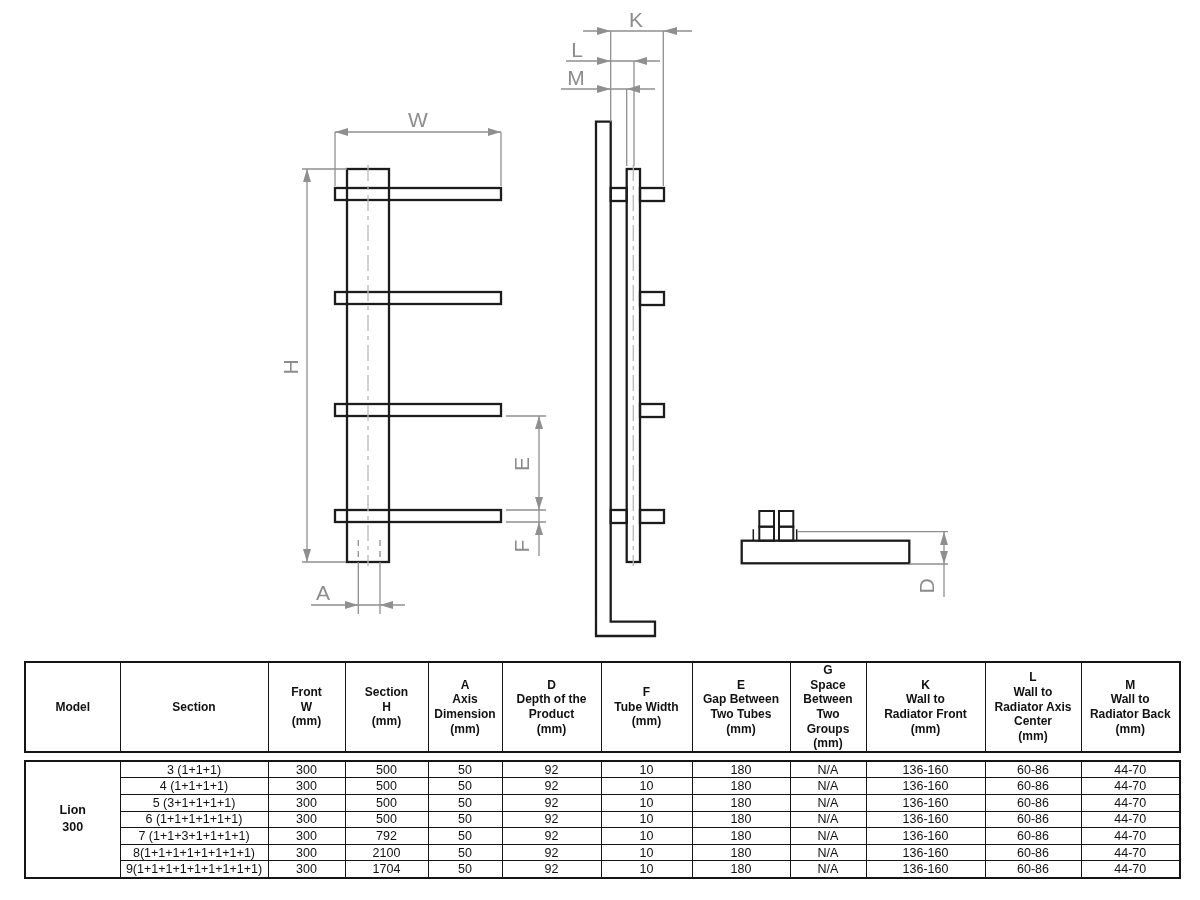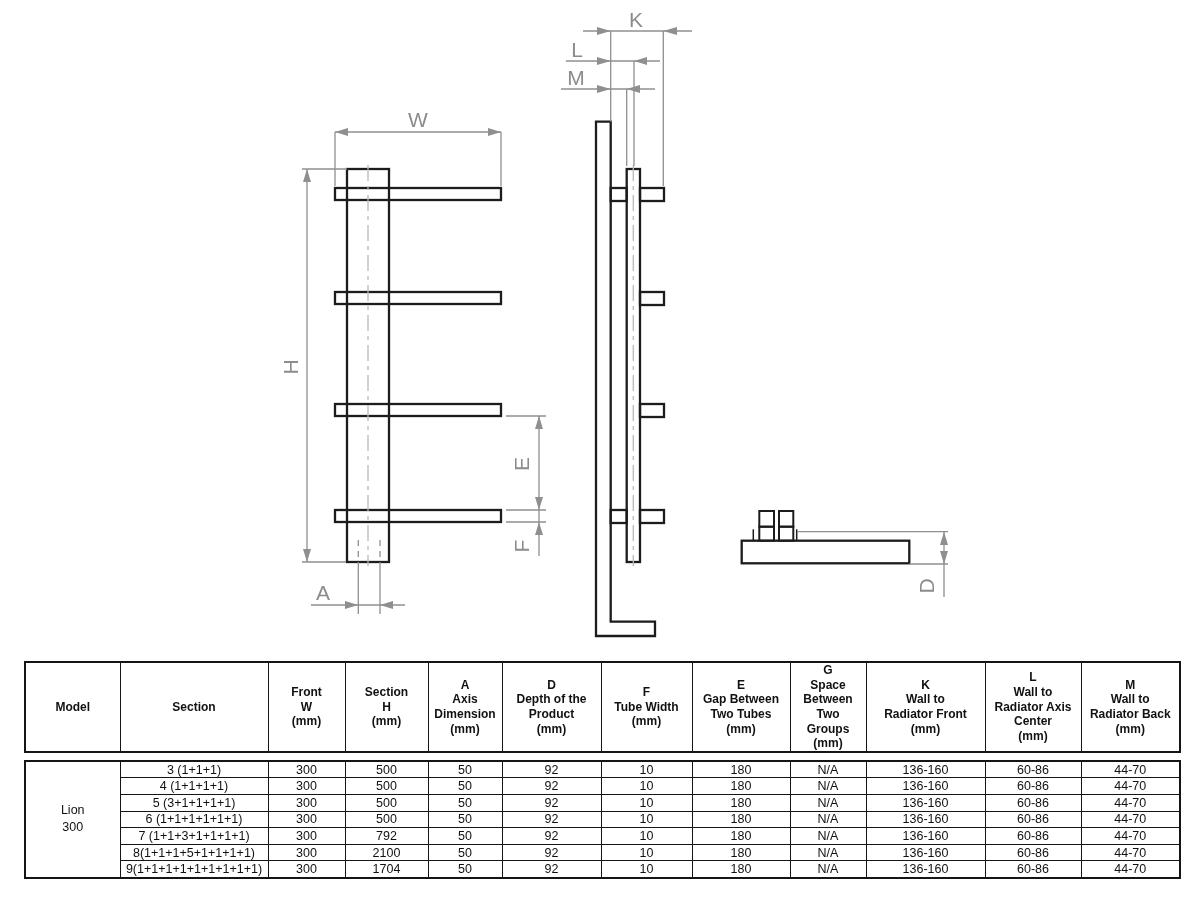--- a/index.html
+++ b/index.html
@@ -8,21 +8,21 @@
   svg{position:absolute;top:0;left:0;}
   svg text{font-family:"Liberation Sans",sans-serif;font-size:21px;fill:#8c8c8c;}
   .tables{position:absolute;left:24px;top:661px;width:1159px;}
   table{border-collapse:collapse;table-layout:fixed;width:1157px;}
   th,td{border:1.6px solid #151515;text-align:center;vertical-align:middle;
         color:#111;overflow:hidden;}
   th{font-size:12px;font-weight:bold;line-height:1.22;white-space:pre-line;height:76px;padding:0 1px;}
   td{font-size:12.5px;height:15.6px;padding:0 1px;white-space:pre-line;}
   .head-table{border:2.2px solid #151515;}
   .body-table{border:2.2px solid #151515;margin-top:7px;}
-  .model-cell{font-weight:normal;line-height:1.35;}
+  .model-cell{font-weight:bold;line-height:1.35;}
 </style>
 </head>
 <body>
 
 <div class="sheet">
 
 <svg width="1200" height="660" viewBox="0 0 1200 660">
 
   <g fill="none" stroke="#1c1c1c" stroke-width="2.3">
     <rect x="347" y="169" width="42" height="393"></rect>
@@ -266,21 +266,21 @@
             <td>50</td>
             <td>92</td>
             <td>10</td>
             <td>180</td>
             <td>N/A</td>
             <td>136-160</td>
             <td>60-86</td>
             <td>44-70</td>
           </tr>
           <tr>
-            <td>8(1+1+1+5+1+1+1+1)</td>
+            <td>8(1+1+1+1+1+1+1+1)</td>
             <td>300</td>
             <td>2100</td>
             <td>50</td>
             <td>92</td>
             <td>10</td>
             <td>180</td>
             <td>N/A</td>
             <td>136-160</td>
             <td>60-86</td>
             <td>44-70</td>

